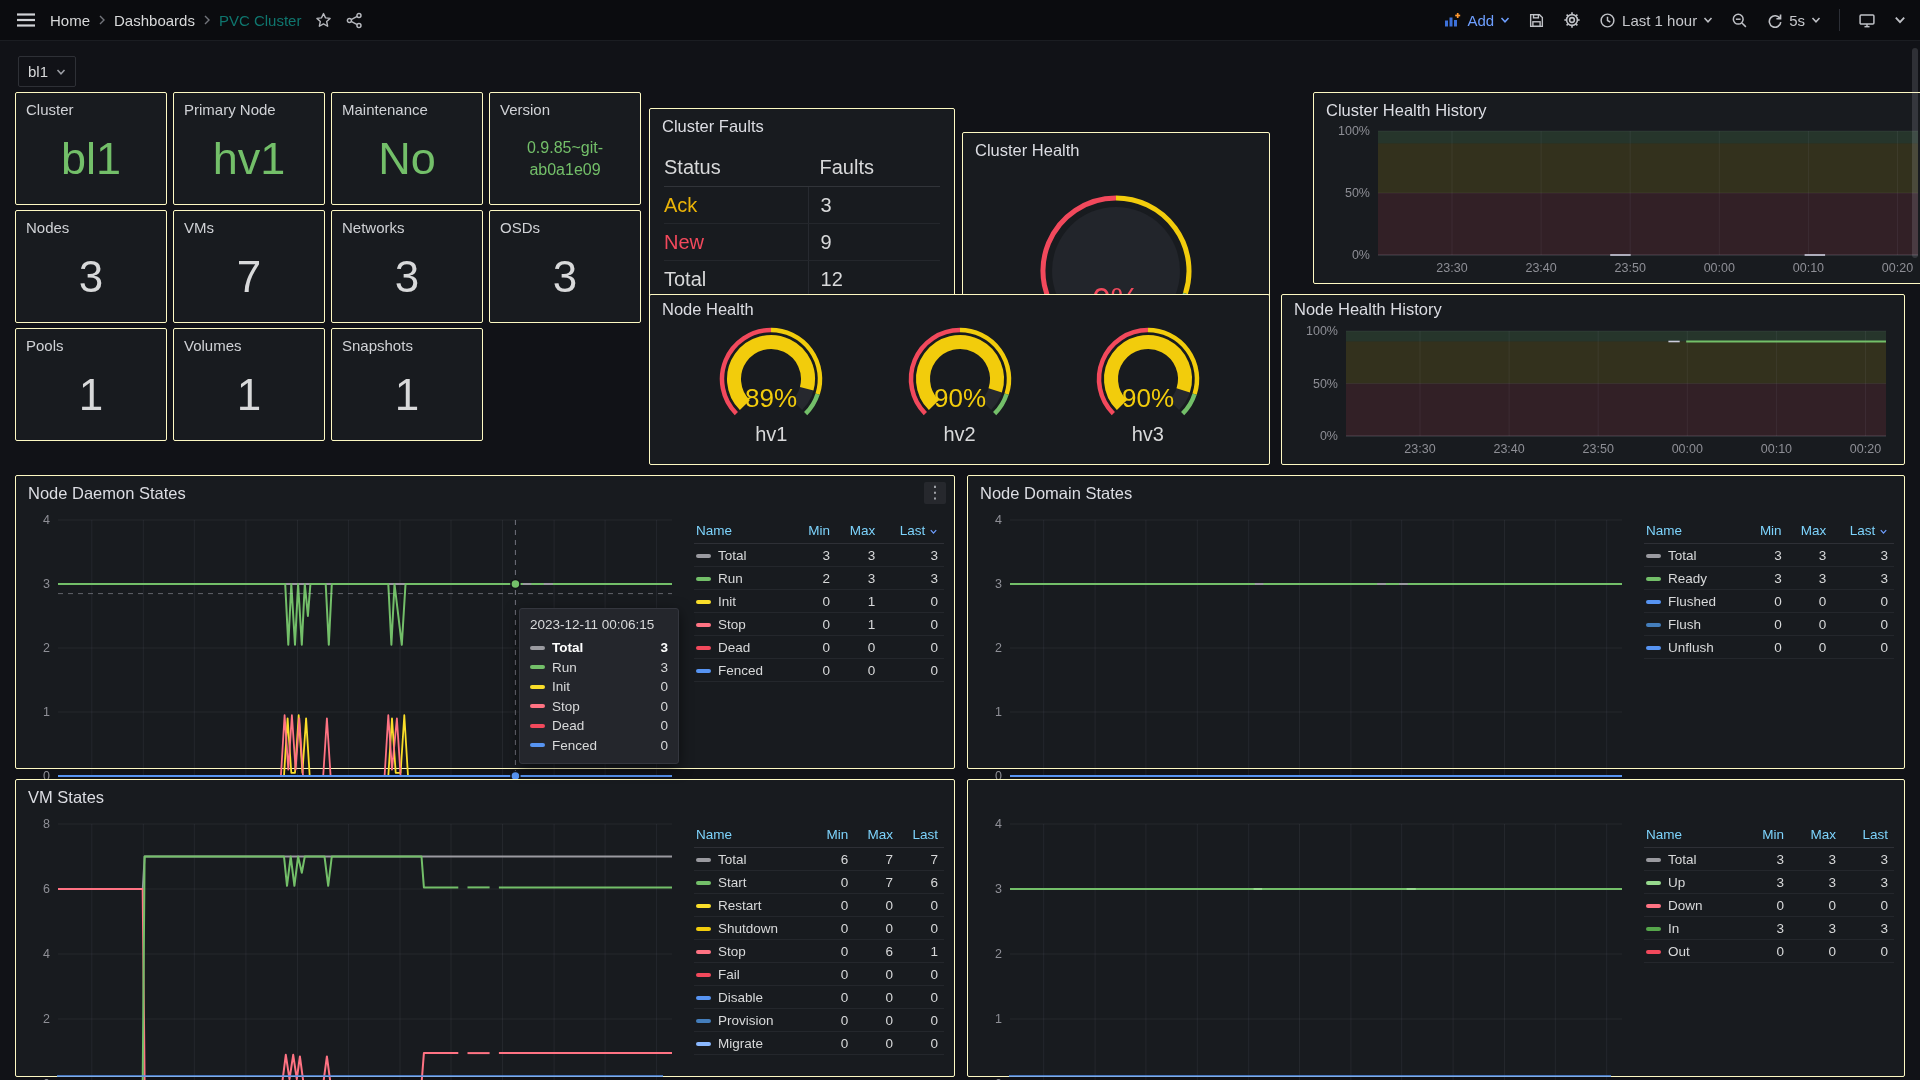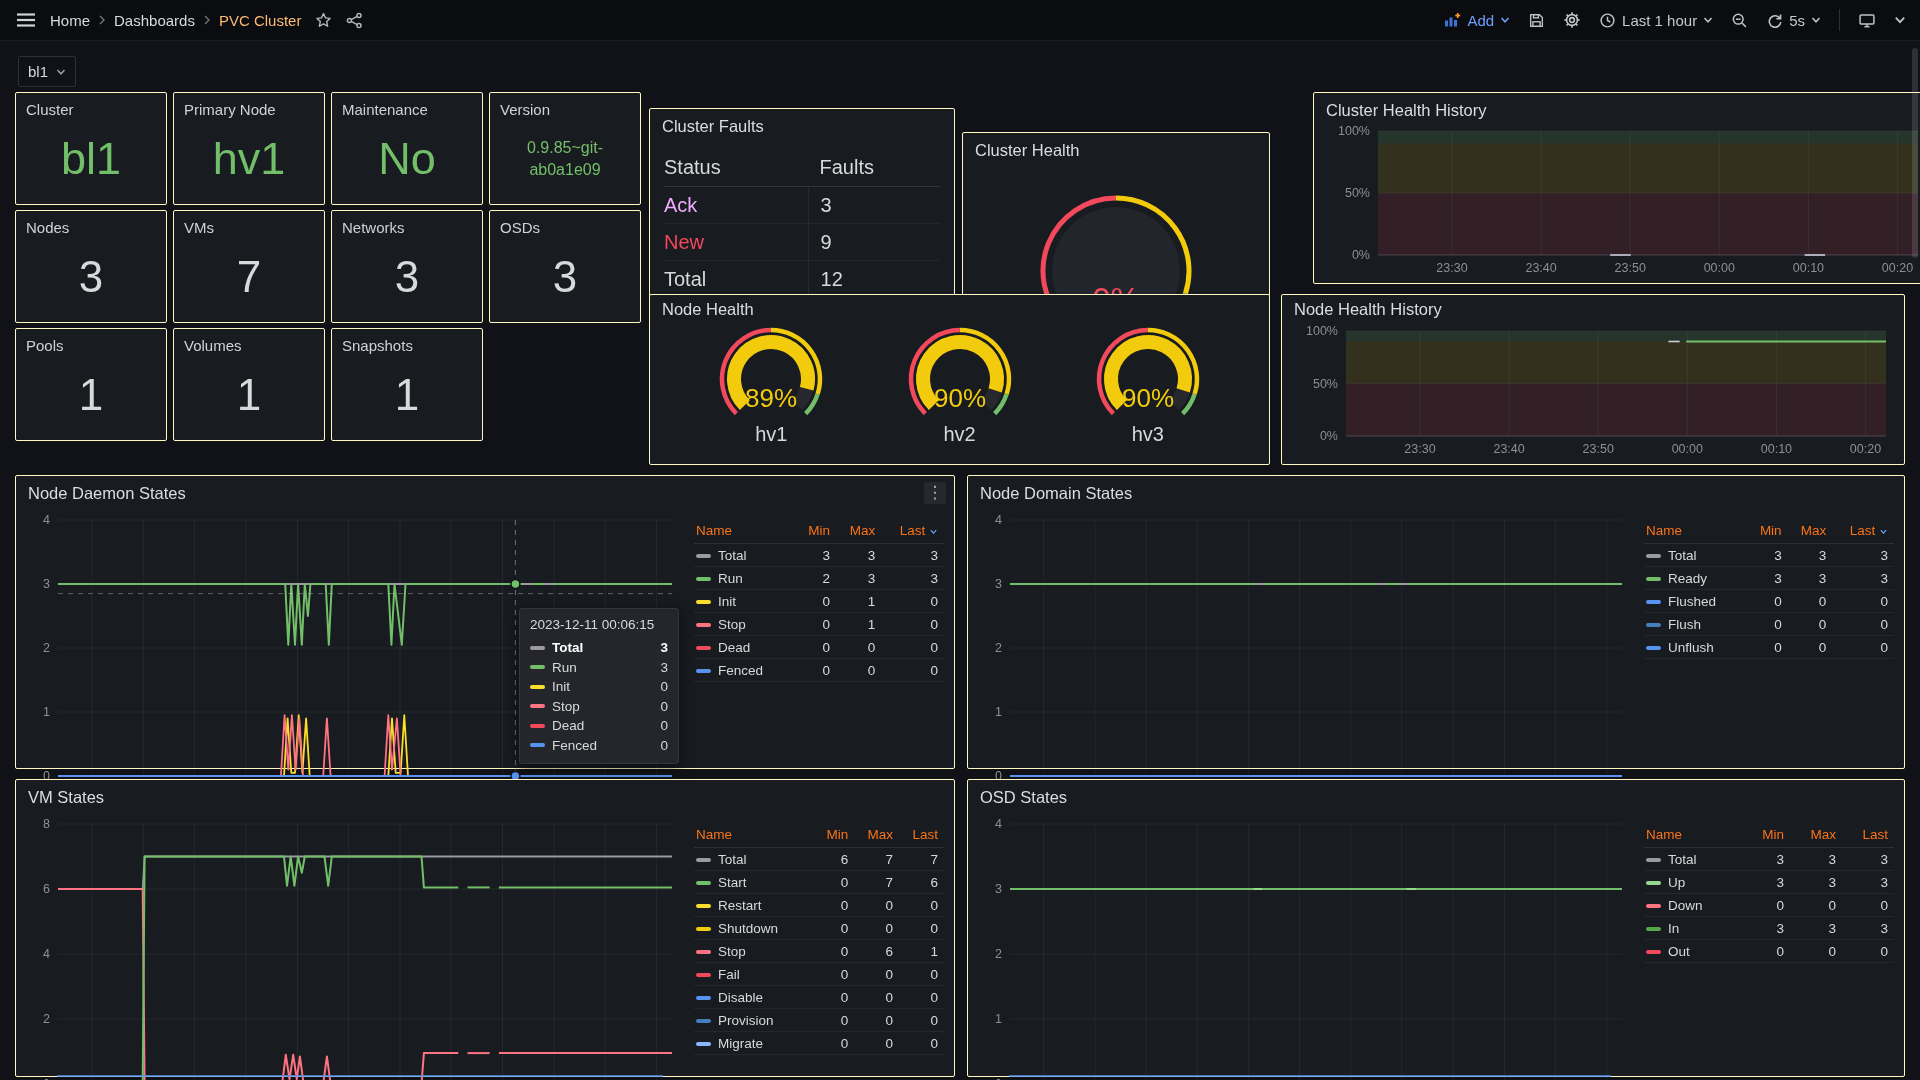--- a/index.html
+++ b/index.html
@@ -7,21 +7,21 @@
     font-family:"Liberation Sans",sans-serif;color:#d8d9da;}
   #screen{position:relative;width:1920px;height:1080px;background:#111217;}
 
   
   .nav{position:absolute;left:0;top:0;width:1920px;height:41px;background:#0b0c0f;
     border-bottom:1px solid #1b1d22;display:flex;align-items:center;justify-content:space-between;
     padding:0 14px 0 16px;z-index:10;}
   .nav-left{display:flex;align-items:center;gap:14px;}
   .crumbs{display:flex;align-items:center;gap:8px;font-size:15px;}
   .crumb{color:#d8d9da;cursor:pointer;}
-  .crumb.current{color:#fdba74;}
+  .crumb.current{color:#0f766e;}
   .nav-right{display:flex;align-items:center;gap:18px;}
   .nav-btn{display:flex;align-items:center;gap:6px;color:#c7c8cc;font-size:15px;cursor:pointer;}
   .nav-btn.blue{color:#6e9fff;}
   .icon{display:inline-flex;align-items:center;justify-content:center;}
   .icon svg{display:block}
   .vdivider{width:1px;height:22px;background:#2c2f36;}
   .gear-glyph{font-size:17px;color:#c0c2c7;line-height:1;}
 
   
   .var-box{position:absolute;left:18px;top:56px;height:31px;min-width:46px;padding:0 9px;
@@ -62,21 +62,21 @@
   .gaugeblock{display:flex;flex-direction:column;align-items:center;}
   .glabel{font-size:20px;color:#d8d9da;margin-top:-2px;text-align:center;}
   svg text{font-family:"Liberation Sans",sans-serif;}
 
   
   .chart-row{display:flex;height:100%;}
   .chart{flex:1;position:relative;}
   .chart-full{position:absolute;inset:0;}
   .legend{width:260px;padding:10px 2px 0 8px;}
   .legend table{width:100%;border-collapse:collapse;font-size:13.5px;}
-  .legend th{color:#f97316;font-weight:500;text-align:right;padding:3px 6px 5px 2px;white-space:nowrap;
+  .legend th{color:#7dd3fc;font-weight:500;text-align:right;padding:3px 6px 5px 2px;white-space:nowrap;
     border-bottom:1px solid rgba(204,204,220,0.12);}
   .legend th.lname{text-align:left;}
   .legend td{color:#d8d9da;text-align:right;padding:3.5px 6px 3.5px 2px;
     border-bottom:1px solid rgba(204,204,220,0.07);white-space:nowrap;}
   .legend td.lname{text-align:left;}
   .dash{display:inline-block;width:15px;height:4px;border-radius:2px;margin-right:7px;vertical-align:middle;}
   .tick{fill:#8e8f96;font-size:12.5px;}
   .grid{stroke:rgba(204,204,220,0.07);}
 
   
@@ -308,21 +308,21 @@
 <section class="panel" style="left:649px;top:108px;width:306px;height:192px;">
   <div class="phead">
         <h2>Cluster Faults</h2>
       </div>
   <div class="ftable" id="faults-table">
         <div class="fhead">
     <div class="fcell1">Status</div>
     <div class="fcell2" style="padding-left:12px;">Faults</div>
         </div>
         <div class="frow">
-      <div class="fcell1" style="color:#f0abfc">Ack</div>
+      <div class="fcell1" style="color:#eab308">Ack</div>
       <div class="fcell2">3</div>
         </div>
         <div class="frow">
       <div class="fcell1" style="color:#f2495c">New</div>
       <div class="fcell2">9</div>
         </div>
         <div class="frow">
       <div class="fcell1" style="color:#d8d9da">Total</div>
       <div class="fcell2">12</div>
         </div>
@@ -819,23 +819,20 @@
       <td>0</td>
       <td>0</td>
               </tr>
             </tbody>
           </table>
         </div>
   </div>
 </section>
 
 <section class="panel" style="left:967px;top:779px;width:938px;height:298px;">
-  <div class="phead">
-        <h2>OSD States</h2>
-      </div>
   <div class="pbody chart-row">
     <div class="chart"><svg width="660" height="296">
             <line class="grid" x1="67.7" y1="10" x2="67.7" y2="270"></line>
             <text class="tick" x="67.7" y="287" text-anchor="middle">23:25</text>
             <line class="grid" x1="119.1" y1="10" x2="119.1" y2="270"></line>
             <text class="tick" x="119.1" y="287" text-anchor="middle">23:30</text>
             <line class="grid" x1="169.9" y1="10" x2="169.9" y2="270"></line>
             <text class="tick" x="169.9" y="287" text-anchor="middle">23:35</text>
             <line class="grid" x1="221.3" y1="10" x2="221.3" y2="270"></line>
             <text class="tick" x="221.3" y="287" text-anchor="middle">23:40</text>

